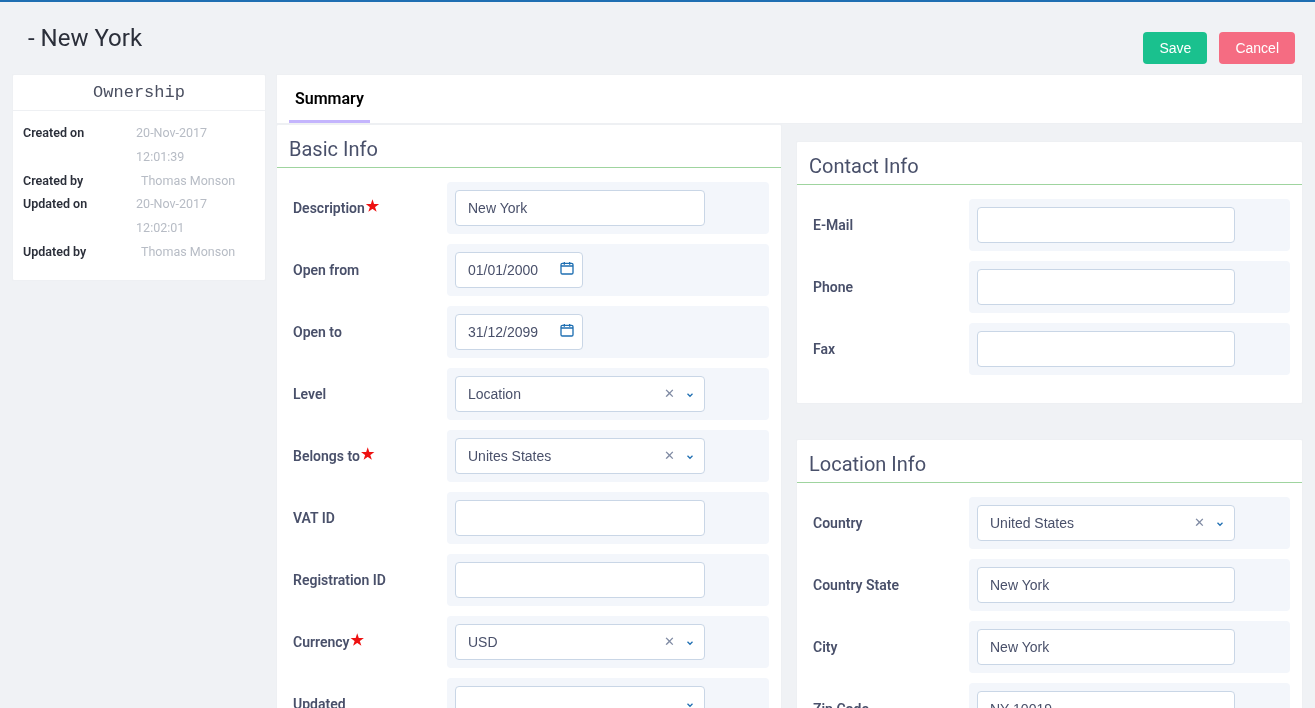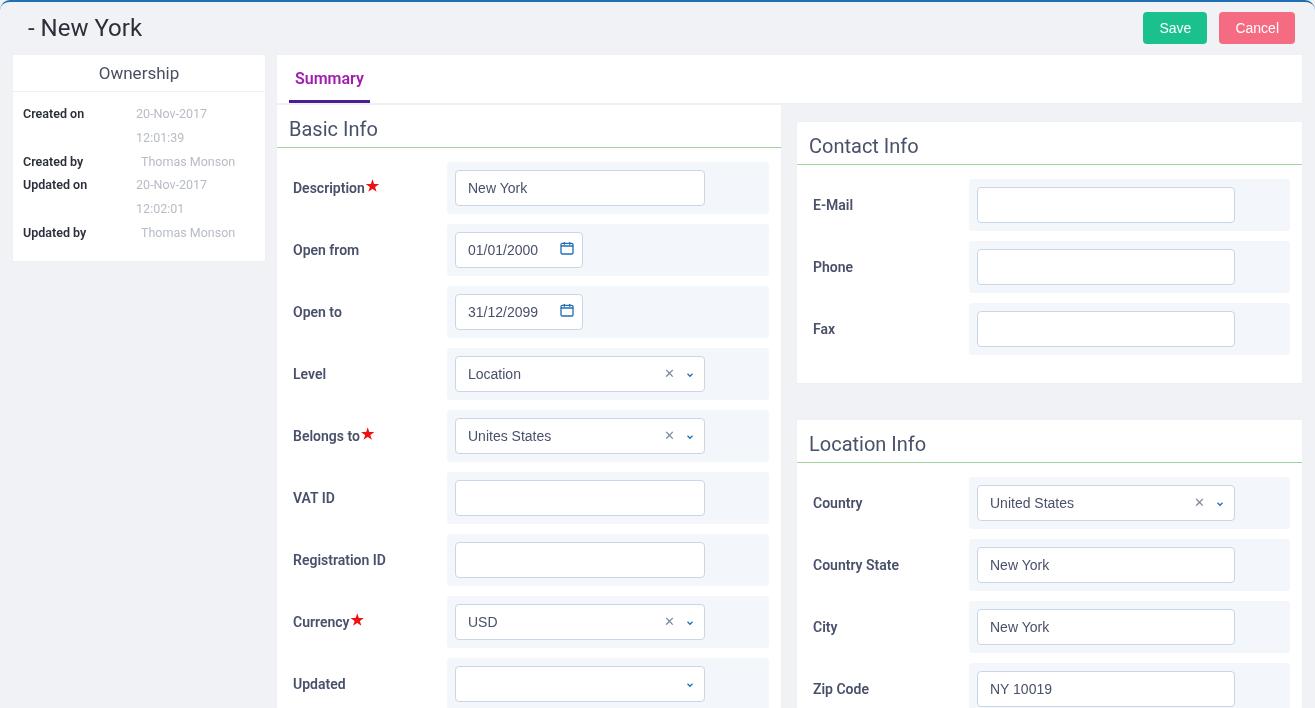--- a/index.html
+++ b/index.html
@@ -11,34 +11,33 @@
     background: #f0f2f5;
     width: 1315px; height: 708px;
     overflow: hidden;
   }
   .page {
     width: 1315px;
     height: 708px;
     background: #f0f2f5;
     border-top: 2px solid #1f6fb2;
     position: relative;
-    border-radius: 10px;
   }
   .header {
     display: flex;
     align-items: center;
     justify-content: space-between;
     padding: 10px 20px 10px 28px;
   }
   .title {
     font-size: 24px;
     font-weight: 400;
     color: #2b2f3a;
   }
-  .header-actions { display: flex; gap: 12px; }
+  .header-actions { display: flex; gap: 12px; margin-top: 20px; }
   .btn {
     border: none;
     border-radius: 4px;
     padding: 8px 16px;
     font-size: 14px;
     color: #fff;
     cursor: pointer;
   }
   .btn-save { background: #1ac18e; }
   .btn-cancel { background: #f56c82; }
@@ -56,20 +55,21 @@
     border: 1px solid #eef0f3;
     border-radius: 2px;
     align-self: flex-start;
   }
   .ownership-title {
     text-align: center;
     font-size: 17px;
     color: #4a4f60;
     padding: 8px 0;
     border-bottom: 1px solid #eef0f3;
+    font-family: Liberation Mono, monospace;
   }
   .ownership-rows { padding: 10px 12px 16px 10px; }
   .own-row {
     display: flex;
     font-size: 12.5px;
     line-height: 1.9;
     gap: 8px;
   }
   .own-label { width: 110px; color: #2b2f3a; font-weight: 600; }
   .own-value { color: #b7bcc5; }
@@ -77,24 +77,24 @@
   
   .main { flex: 1; }
   .tabs {
     background: #fff;
     border: 1px solid #eef0f3;
     padding: 0 12px;
     display: flex;
   }
   .tab {
     padding: 14px 6px 12px 6px;
-    color: #a21caf;
+    color: #000000;
     font-size: 16px;
     font-weight: 600;
-    border-bottom: 3px solid #4c1d95;
+    border-bottom: 3px solid #c4b5fd;
     cursor: pointer;
   }
 
   .panels {
     display: flex;
     gap: 14px;
     margin-top: 0;
   }
   .col-left { flex: 0 0 506px; }
   .col-right { flex: 1; display: flex; flex-direction: column; gap: 18px; }

